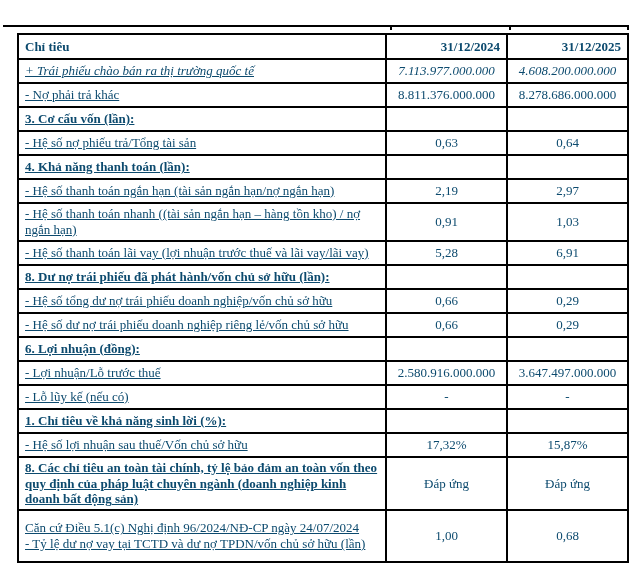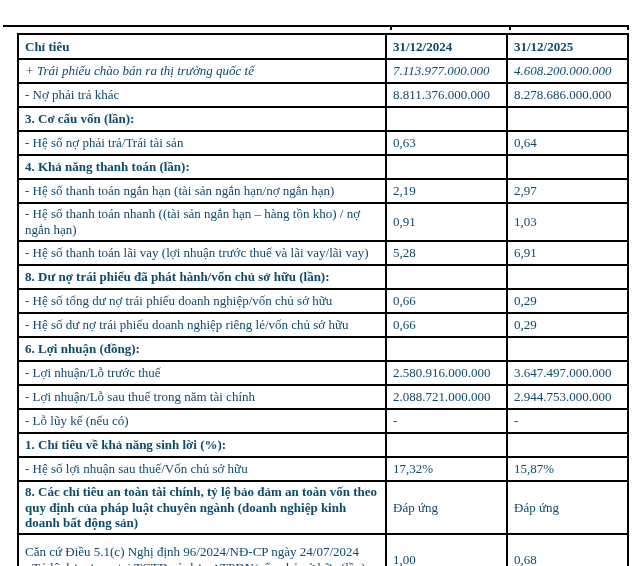--- a/index.html
+++ b/index.html
@@ -55,29 +55,30 @@
     border: 2px solid #000000;
     padding: 2px 6px;
     vertical-align: middle;
     background: #ffffff;
   }
   table.report th {
     font-weight: bold;
     height: 19px;
   }
   th.h-label { text-align: left; }
-  th.h-val   { text-align: left; }
+  th.h-val   { text-align: right; }
 
   td.label {
     text-align: left;
     white-space: pre-line;
     height: 18px;
+    text-decoration: underline;
   }
   td.val {
-    text-align: left;
+    text-align: center;
     padding: 2px 4px;
   }
   tr.bold td.label { font-weight: bold; }
   tr.italic td { font-style: italic; }
   tr.pad td { padding-top: 9px; padding-bottom: 9px; }
 </style>
 </head>
 <body>
 
 <div class="page">
@@ -111,21 +112,21 @@
           <td class="label">- Nợ phải trả khác</td>
           <td class="val">8.811.376.000.000</td>
           <td class="val">8.278.686.000.000</td>
         </tr>
         <tr class="bold">
           <td class="label">3. Cơ cấu vốn (lần):</td>
           <td class="val"></td>
           <td class="val"></td>
         </tr>
         <tr class="normal">
-          <td class="label">- Hệ số nợ phải trả/Trái tài sản</td>
+          <td class="label">- Hệ số nợ phiếu trả/Tổng tài sản</td>
           <td class="val">0,63</td>
           <td class="val">0,64</td>
         </tr>
         <tr class="bold">
           <td class="label">4. Khả năng thanh toán (lần):</td>
           <td class="val"></td>
           <td class="val"></td>
         </tr>
         <tr class="normal">
           <td class="label">- Hệ số thanh toán ngắn hạn (tài sản ngắn hạn/nợ ngắn hạn)</td>
@@ -159,25 +160,20 @@
         </tr>
         <tr class="bold">
           <td class="label">6. Lợi nhuận (đồng):</td>
           <td class="val"></td>
           <td class="val"></td>
         </tr>
         <tr class="normal">
           <td class="label">- Lợi nhuận/Lỗ trước thuế</td>
           <td class="val">2.580.916.000.000</td>
           <td class="val">3.647.497.000.000</td>
-        </tr>
-        <tr class="normal">
-          <td class="label">- Lợi nhuận/Lỗ sau thuế trong năm tài chính</td>
-          <td class="val">2.088.721.000.000</td>
-          <td class="val">2.944.753.000.000</td>
         </tr>
         <tr class="normal">
           <td class="label">- Lỗ lũy kế (nếu có)</td>
           <td class="val">-</td>
           <td class="val">-</td>
         </tr>
         <tr class="bold">
           <td class="label">1. Chỉ tiêu về khả năng sinh lời (%):</td>
           <td class="val"></td>
           <td class="val"></td>

